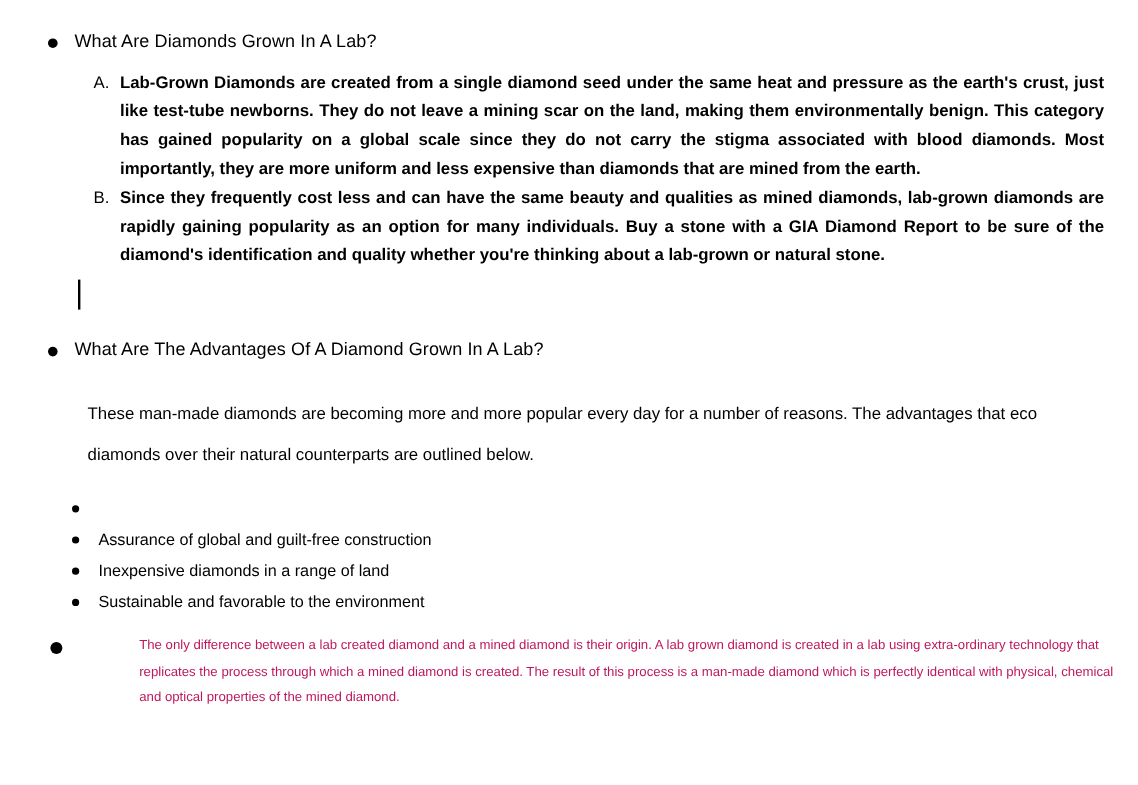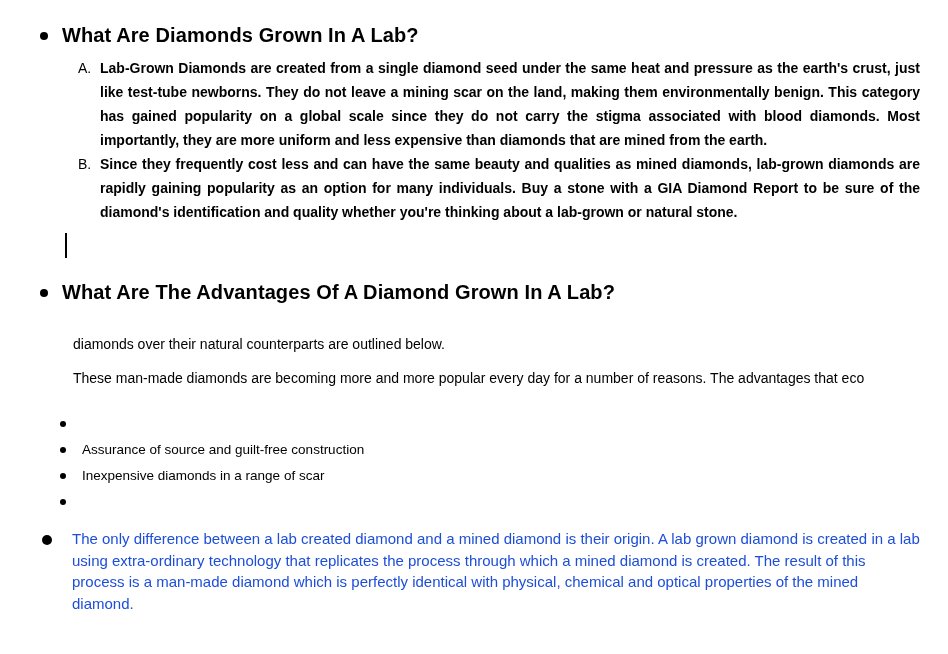--- a/index.html
+++ b/index.html
@@ -27,22 +27,22 @@
   }
   .heading-row .h-bullet {
     width: 8px; height: 8px;
     border-radius: 50%;
     background: #000;
     flex: none;
     margin-right: 14px;
     margin-top: 2px;
   }
   .heading-text {
-    font-size: 20px;
-    font-weight: bold;
+    font-size: 15px;
+    font-weight: normal;
     line-height: 22px;
     letter-spacing: 0.1px;
   }
   .heading-1 { margin-top: 24px; }
   .heading-2 { margin-top: 23px; }
 
   
   .ordered-list { margin-top: 10px; }
   .ol-item {
     display: flex;
@@ -109,23 +109,24 @@
   .note-row .n-bullet {
     width: 10px; height: 10px;
     border-radius: 50%;
     background: #000;
     flex: none;
     margin-top: 7px;
     margin-right: 20px;
   }
   .note-text {
     width: 848px;
-    font-size: 15px;
+    font-size: 11px;
     line-height: 21.5px;
-    color: #1d4ed8;
+    color: #be185d;
+    margin-left: 44px;
   }
 </style>
 </head>
 <body>
 
 <div class="page">
 
   <div class="heading-row heading-1">
     <span class="h-bullet"></span>
     <span class="heading-text">What Are Diamonds Grown In A Lab?</span>
@@ -143,38 +144,39 @@
   </div>
 
   <div class="caret"></div>
 
   <div class="heading-row heading-2">
     <span class="h-bullet"></span>
     <span class="heading-text">What Are The Advantages Of A Diamond Grown In A Lab?</span>
   </div>
 
   <div class="intro">
+    <div class="intro-line">These man-made diamonds are becoming more and more popular every day for a number of reasons. The advantages that eco</div>
     <div class="intro-line">diamonds over their natural counterparts are outlined below.</div>
-    <div class="intro-line">These man-made diamonds are becoming more and more popular every day for a number of reasons. The advantages that eco</div>
   </div>
 
   <div class="sub-list">
     <div class="sub-item">
       <span class="s-bullet"></span>
     </div>
     <div class="sub-item">
       <span class="s-bullet"></span>
-      <span class="s-text">Assurance of source and guilt-free construction</span>
+      <span class="s-text">Assurance of global and guilt-free construction</span>
     </div>
     <div class="sub-item">
       <span class="s-bullet"></span>
-      <span class="s-text">Inexpensive diamonds in a range of scar</span>
+      <span class="s-text">Inexpensive diamonds in a range of land</span>
     </div>
     <div class="sub-item">
       <span class="s-bullet"></span>
+      <span class="s-text">Sustainable and favorable to the environment</span>
     </div>
   </div>
 
   <div class="note-row">
     <span class="n-bullet"></span>
     <span class="note-text">The only difference between a lab created diamond and a mined diamond is their origin. A lab grown diamond is created in a lab using extra-ordinary technology that replicates the process through which a mined diamond is created. The result of this process is a man-made diamond which is perfectly identical with physical, chemical and optical properties of the mined diamond.</span>
   </div>
 
 </div>
 

